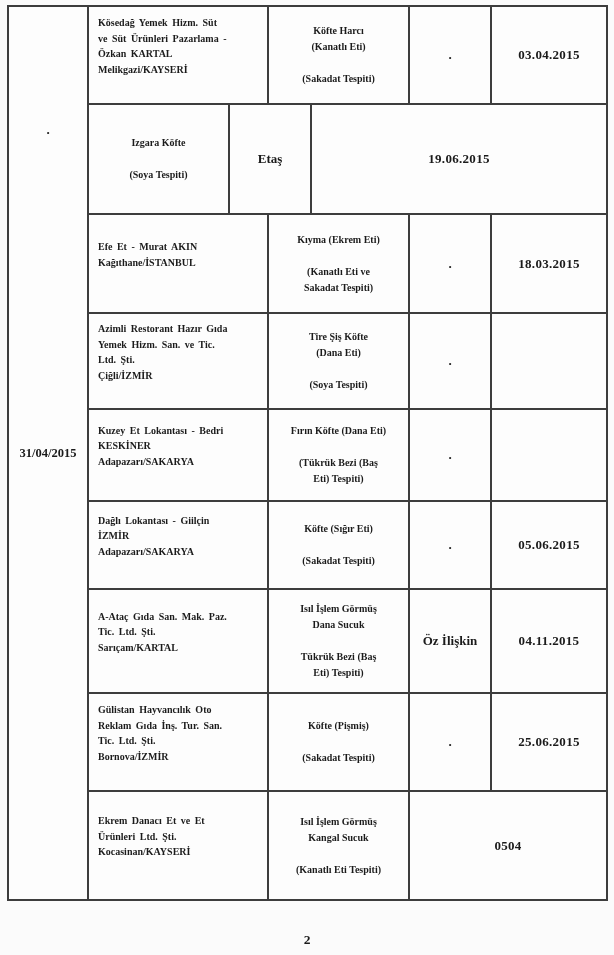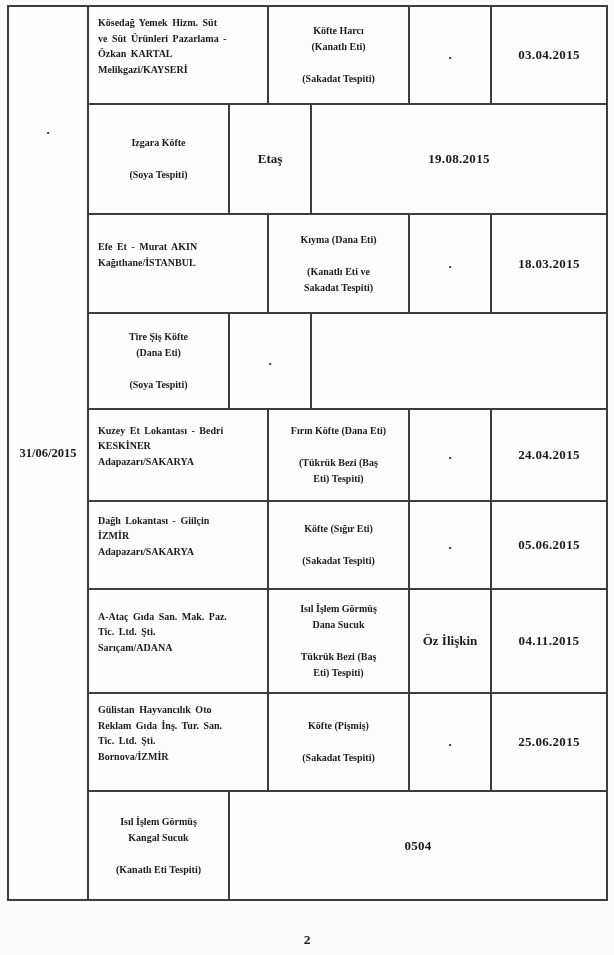--- a/index.html
+++ b/index.html
@@ -77,21 +77,21 @@
   .r0{height:98px}.r1{height:110px}.r2{height:99px}.r3{height:96px}
   .r4{height:92px}.r5{height:88px}.r6{height:104px}.r7{height:98px}
 </style>
 </head>
 <body>
 
 <div class="doc-table">
 
   <div class="date-col">
     <span class="stray-dot">.</span>
-    <span>31/06/2015</span>
+    <span>31/04/2015</span>
   </div>
 
   <div class="rows-col">
 
     <div class="t-row r0">
       <div class="cell company multiline">Kösedağ Yemek Hizm. Süt
 ve Süt Ürünleri Pazarlama -
 Özkan KARTAL
 Melikgazi/KAYSERİ</div>
       <div class="cell product multiline">Köfte Harcı
@@ -100,69 +100,72 @@
 (Sakadat Tespiti)</div>
       <div class="cell brand multiline">.</div>
       <div class="cell sampledate">03.04.2015</div>
     </div>
 
     <div class="t-row r1">
       <div class="cell product multiline">Izgara Köfte
 
 (Soya Tespiti)</div>
       <div class="cell brand multiline">Etaş</div>
-      <div class="cell sampledate">19.08.2015</div>
+      <div class="cell sampledate">19.06.2015</div>
     </div>
 
     <div class="t-row r2">
       <div class="cell company multiline">Efe Et - Murat AKIN
 Kağıthane/İSTANBUL</div>
-      <div class="cell product multiline">Kıyma (Dana Eti)
+      <div class="cell product multiline">Kıyma (Ekrem Eti)
 
 (Kanatlı Eti ve
 Sakadat Tespiti)</div>
       <div class="cell brand multiline">.</div>
       <div class="cell sampledate">18.03.2015</div>
     </div>
 
     <div class="t-row r3">
+      <div class="cell company multiline">Azimli Restorant Hazır Gıda
+Yemek Hizm. San. ve Tic.
+Ltd. Şti.
+Çiğli/İZMİR</div>
       <div class="cell product multiline">Tire Şiş Köfte
 (Dana Eti)
 
 (Soya Tespiti)</div>
       <div class="cell brand multiline">.</div>
     </div>
 
     <div class="t-row r4">
       <div class="cell company multiline">Kuzey Et Lokantası - Bedri
 KESKİNER
 Adapazarı/SAKARYA</div>
       <div class="cell product multiline">Fırın Köfte (Dana Eti)
 
 (Tükrük Bezi (Baş
 Eti) Tespiti)</div>
       <div class="cell brand multiline">.</div>
-      <div class="cell sampledate">24.04.2015</div>
     </div>
 
     <div class="t-row r5">
       <div class="cell company multiline">Dağlı Lokantası - Giilçin
 İZMİR
 Adapazarı/SAKARYA</div>
       <div class="cell product multiline">Köfte (Sığır Eti)
 
 (Sakadat Tespiti)</div>
       <div class="cell brand multiline">.</div>
       <div class="cell sampledate">05.06.2015</div>
     </div>
 
     <div class="t-row r6">
       <div class="cell company multiline">A-Ataç Gıda San. Mak. Paz.
 Tic. Ltd. Şti.
-Sarıçam/ADANA</div>
+Sarıçam/KARTAL</div>
       <div class="cell product multiline">Isıl İşlem Görmüş
 Dana Sucuk
 
 Tükrük Bezi (Baş
 Eti) Tespiti)</div>
       <div class="cell brand multiline">Öz İlişkin</div>
       <div class="cell sampledate">04.11.2015</div>
     </div>
 
     <div class="t-row r7">
@@ -171,20 +174,23 @@
 Tic. Ltd. Şti.
 Bornova/İZMİR</div>
       <div class="cell product multiline">Köfte (Pişmiş)
 
 (Sakadat Tespiti)</div>
       <div class="cell brand multiline">.</div>
       <div class="cell sampledate">25.06.2015</div>
     </div>
 
     <div class="t-row">
+      <div class="cell company multiline">Ekrem Danacı Et ve Et
+Ürünleri Ltd. Şti.
+Kocasinan/KAYSERİ</div>
       <div class="cell product multiline">Isıl İşlem Görmüş
 Kangal Sucuk
 
 (Kanatlı Eti Tespiti)</div>
       <div class="cell sampledate">0504</div>
     </div>
 
   </div>
 </div>
 

